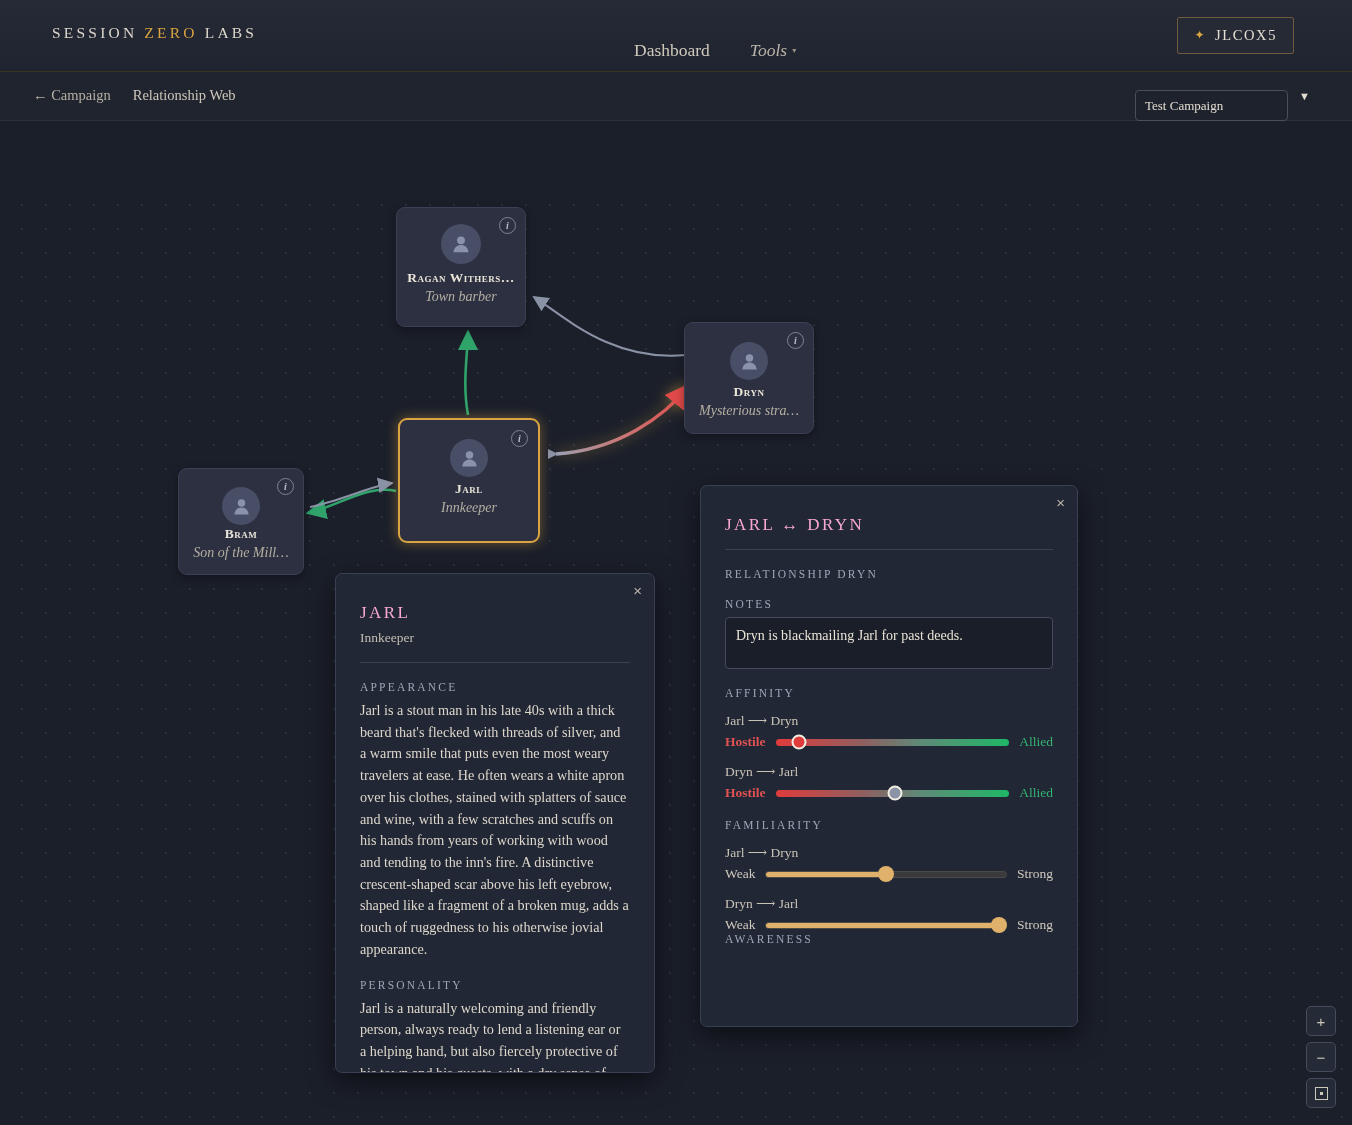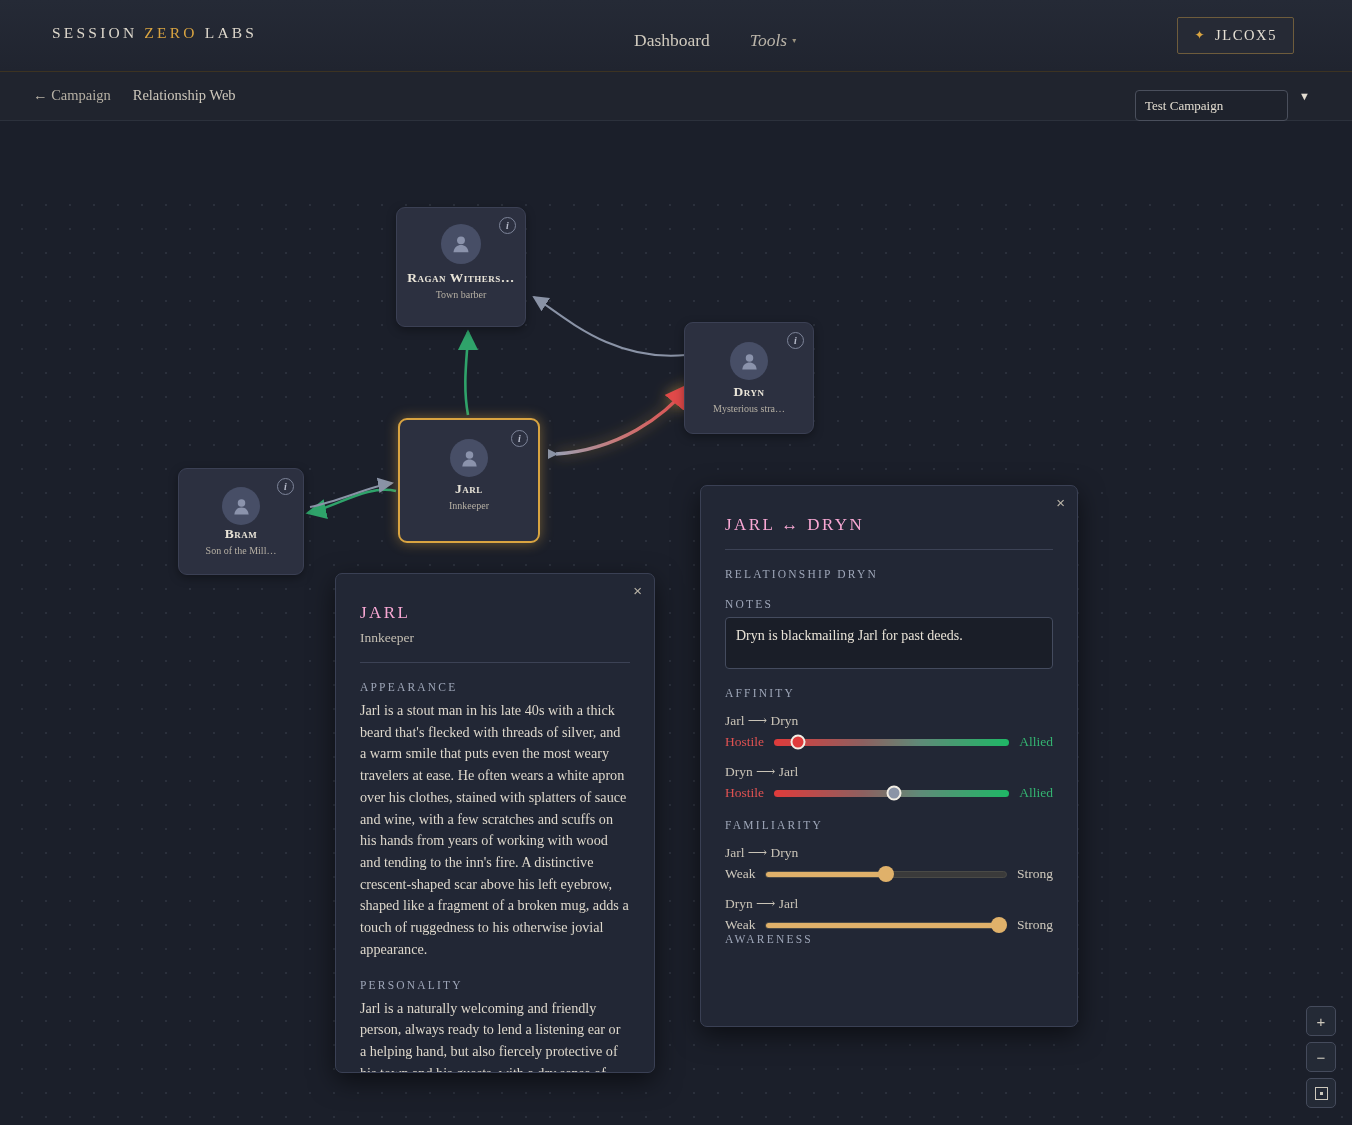--- a/index.html
+++ b/index.html
@@ -19,21 +19,21 @@
     border-bottom: 1px solid #3c3322;
     display: flex; align-items: center;
   }
   .brand {
     position: absolute; left: 52px; top: 24px;
     font-size: 15.5px; letter-spacing: 3.2px; font-weight: 400;
     color: #ded8cc; white-space: nowrap;
   }
   .brand .zero { color: #d9a441; }
   .navlinks {
-    position: absolute; left: 634px; top: 30px;
+    position: absolute; left: 634px; top: 40px;
     display: flex; align-items: flex-end; gap: 40px;
   }
   .navlink {
     font-size: 17.5px; color: #cfc9bd; text-decoration: none;
     cursor: pointer; white-space: nowrap;
   }
   .navlink.muted { color: #b9b3a8; font-style: italic; }
   .caret-small {
     font-size: 8px; color: #9a927f; margin-left: 5px;
     position: relative; top: -3px;
@@ -139,21 +139,21 @@
   .node .nname {
     position: absolute; left: 0; width: 100%;
     text-align: center; color: #e9e4d8;
     font-variant: small-caps; letter-spacing: 0.5px;
     font-size: 13.5px; font-weight: 700;
     white-space: nowrap; overflow: hidden;
   }
   .node .nrole {
     position: absolute; left: 0; width: 100%;
     text-align: center; color: #b5afa3;
-    font-size: 10px;
+    font-style: italic; font-size: 14px;
     white-space: nowrap; overflow: hidden;
   }
   .node .infobtn {
     position: absolute; width: 17px; height: 17px; border-radius: 50%;
     border: 1px solid #7d8499; color: #b8bccb;
     font-size: 10px; font-style: italic; font-weight: 700;
     display: flex; align-items: center; justify-content: center;
     cursor: pointer; font-family: "Liberation Serif", serif;
   }
 
@@ -232,21 +232,21 @@
     font-size: 14px; padding: 8px 10px;
     display: block; resize: none;
   }
   textarea.rel-field { height: 52px; line-height: 1.45; }
 
   .sl-dir {
     color: #c9c3b7; font-size: 13.5px; margin: 13px 0 5px 0;
   }
   .sl-row { display: flex; align-items: center; gap: 10px; }
   .sl-cap { font-size: 13.5px; white-space: nowrap; }
-  .sl-cap.lo-host { color: #e05252; }
+  .sl-cap.lo-host { color: #e05252; font-weight: bold; }
   .sl-cap.hi-ally { color: #34b371; }
   .sl-cap.neutral { color: #cfc9bd; }
   .sl-track {
     position: relative; flex: 1; height: 7px; border-radius: 4px;
   }
   .sl-track.affinity {
     background: linear-gradient(90deg,#e03b3b 0%,#8d6060 38%,#5f8a78 62%,#1fb866 100%);
   }
   .sl-track.fam {
     background: #3a3a3a; border: 1px solid #4a4a46;

